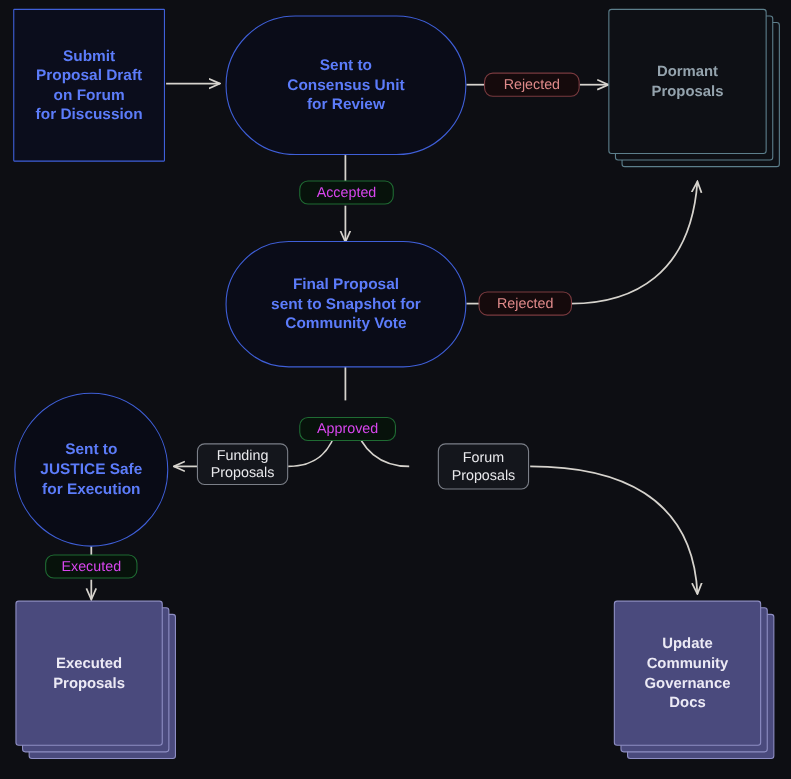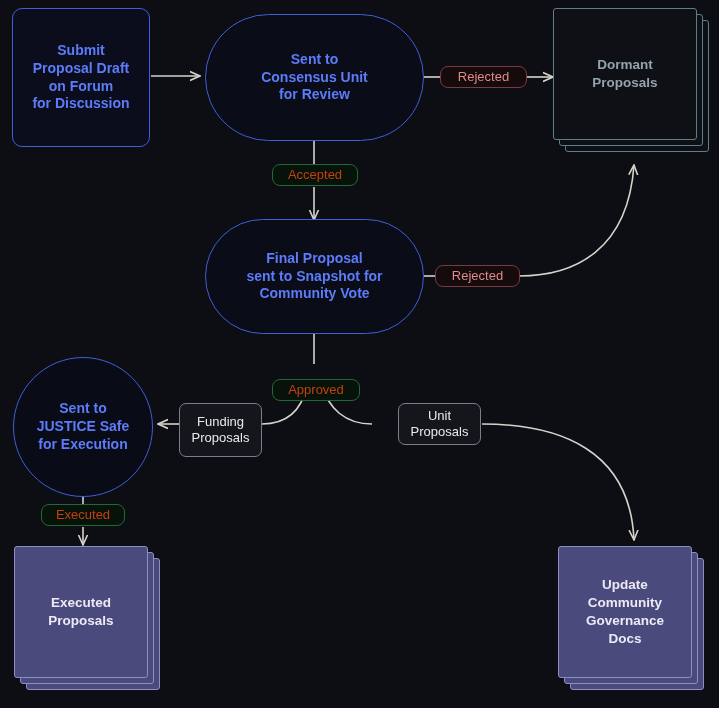--- a/index.html
+++ b/index.html
@@ -40,21 +40,21 @@
     line-height: 1.28;
   }
 
   
   .n-rect {
     border: 1.6px solid #3f5fd8;
     background: #0b0d1c;
     color: #5c7cfa;
     font-weight: bold;
     font-size: 14px;
-    border-radius: 10px;
+    border-radius: 1px;
   }
   
   .n-stadium {
     border: 1.7px solid #3f5fd8;
     background: #0a0c18;
     color: #5c7cfa;
     font-weight: bold;
     font-size: 14px;
   }
   
@@ -119,21 +119,21 @@
     justify-content: center;
     text-align: center;
     white-space: pre-line;
     line-height: 1.2;
     z-index: 6;
     border-radius: 8px;
   }
   .lbl-green {
     border: 1.3px solid #1f6b33;
     background: #07120b;
-    color: #c2410c;
+    color: #d946ef;
     font-size: 13px;
   }
   .lbl-red {
     border: 1.3px solid #7a3a3f;
     background: #150a0c;
     color: #e08a8a;
     font-size: 13px;
   }
   .lbl-gray {
     border: 1.3px solid #7b7f88;
@@ -236,21 +236,21 @@
   </div>
 
   <div class="edge-label lbl-red" style="left:440px; top:66px; width:87px; height:22px;">Rejected</div>
 
   <div class="edge-label lbl-green" style="left:272px; top:164px; width:86px; height:22px;">Accepted</div>
 
   <div class="edge-label lbl-red" style="left:435px; top:265px; width:85px; height:22px;">Rejected</div>
 
   <div class="edge-label lbl-green" style="left:272px; top:363px; width:88px; height:22px;margin-top:16px;">Approved</div>
 
-  <div class="edge-label lbl-gray" style="left:179px; top:403px; width:83px; height:54px;">Funding
-Proposals</div>
-
-  <div class="edge-label lbl-gray" style="left:398px; top:403px; width:83px; height:42px;">Unit
+  <div class="edge-label lbl-gray" style="left:179px; top:403px; width:83px; height:38px;">Funding
+Proposals</div>
+
+  <div class="edge-label lbl-gray" style="left:398px; top:403px; width:83px; height:42px;">Forum
 Proposals</div>
 
   <div class="edge-label lbl-green" style="left:41px; top:504px; width:84px; height:22px;">Executed</div>
 
 </div>
 
 </body></html>

